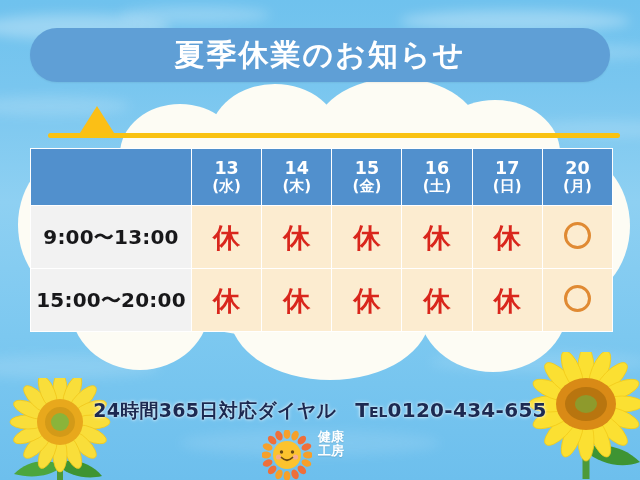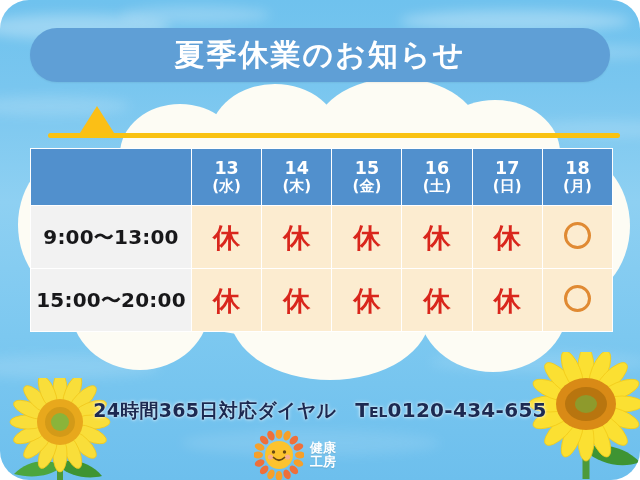--- a/index.html
+++ b/index.html
@@ -13,21 +13,20 @@
     overflow: hidden;
     font-family: "DejaVu Sans", "Liberation Sans", sans-serif;
   }
 
   #poster {
     position: relative;
     width: 640px;
     height: 480px;
     overflow: hidden;
     background: linear-gradient(180deg, #6fc2ee 0%, #79c6ef 18%, #8ed0f2 42%, #7cc8f0 70%, #6dbfed 100%);
-    border-radius: 29px;
   }
 
   
   .wisp {
     position: absolute;
     background: rgba(255,255,255,0.30);
     border-radius: 50%;
     filter: blur(6px);
   }
   .wisp.w1 { left: -20px;  top: 14px;  width: 190px; height: 26px; }
@@ -221,25 +220,25 @@
   }
 
   
   .sunflower {
     position: absolute;
   }
 
   
   #logo-row {
     position: absolute;
-    left: 4px;
+    left: 12px;
     top: 430px;
     width: 588px;
     display: flex;
-    align-items: center;
+    align-items: flex-start;
     justify-content: center;
   }
   #logo-sun {
     width: 50px;
     height: 50px;
     position: relative;
     margin-right: 6px;
     flex: none;
   }
   #logo-kenko {
@@ -314,21 +313,21 @@
         </th>
         <th class="day-head">
           <span class="daynum">16</span>
           <span class="dayname">(土)</span>
         </th>
         <th class="day-head">
           <span class="daynum">17</span>
           <span class="dayname">(日)</span>
         </th>
         <th class="day-head">
-          <span class="daynum">18</span>
+          <span class="daynum">20</span>
           <span class="dayname">(月)</span>
         </th>
       </tr>
     </thead>
     <tbody>
       <tr>
         <td class="time-cell">9:00〜13:00</td>
         <td class="mark-cell"><span class="rest-mark">休</span></td>
         <td class="mark-cell"><span class="rest-mark">休</span></td>
         <td class="mark-cell"><span class="rest-mark">休</span></td>

